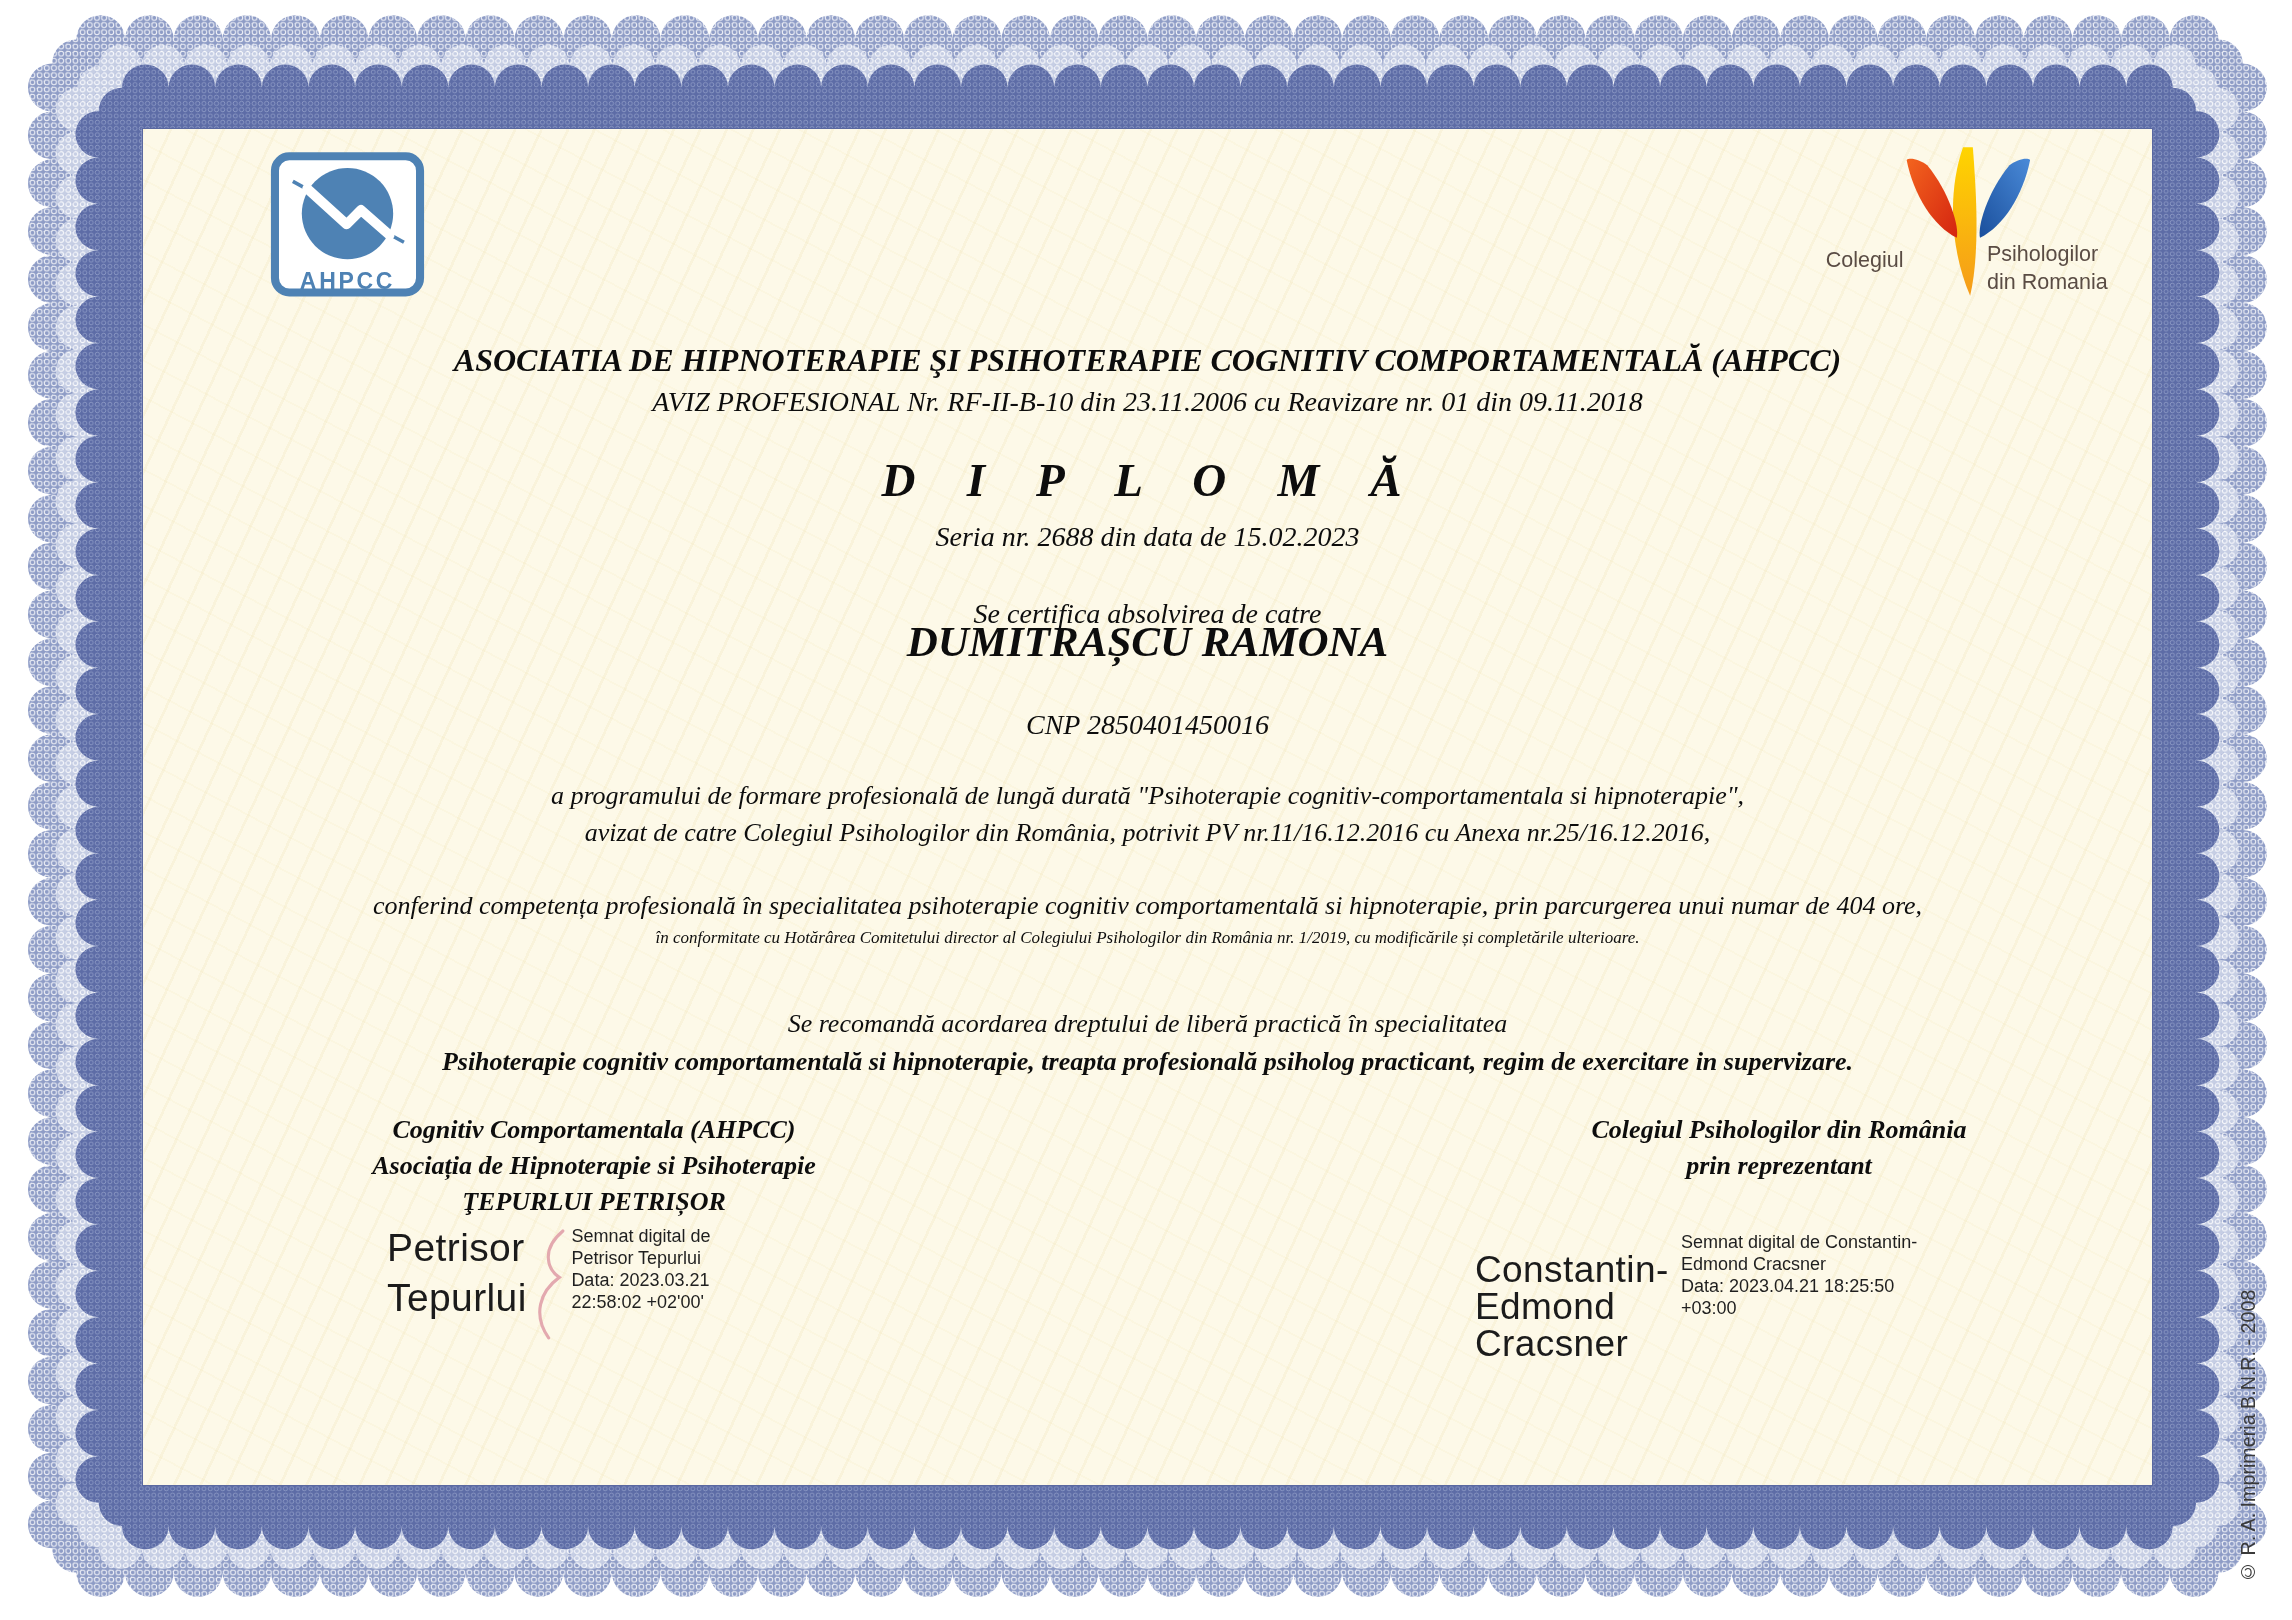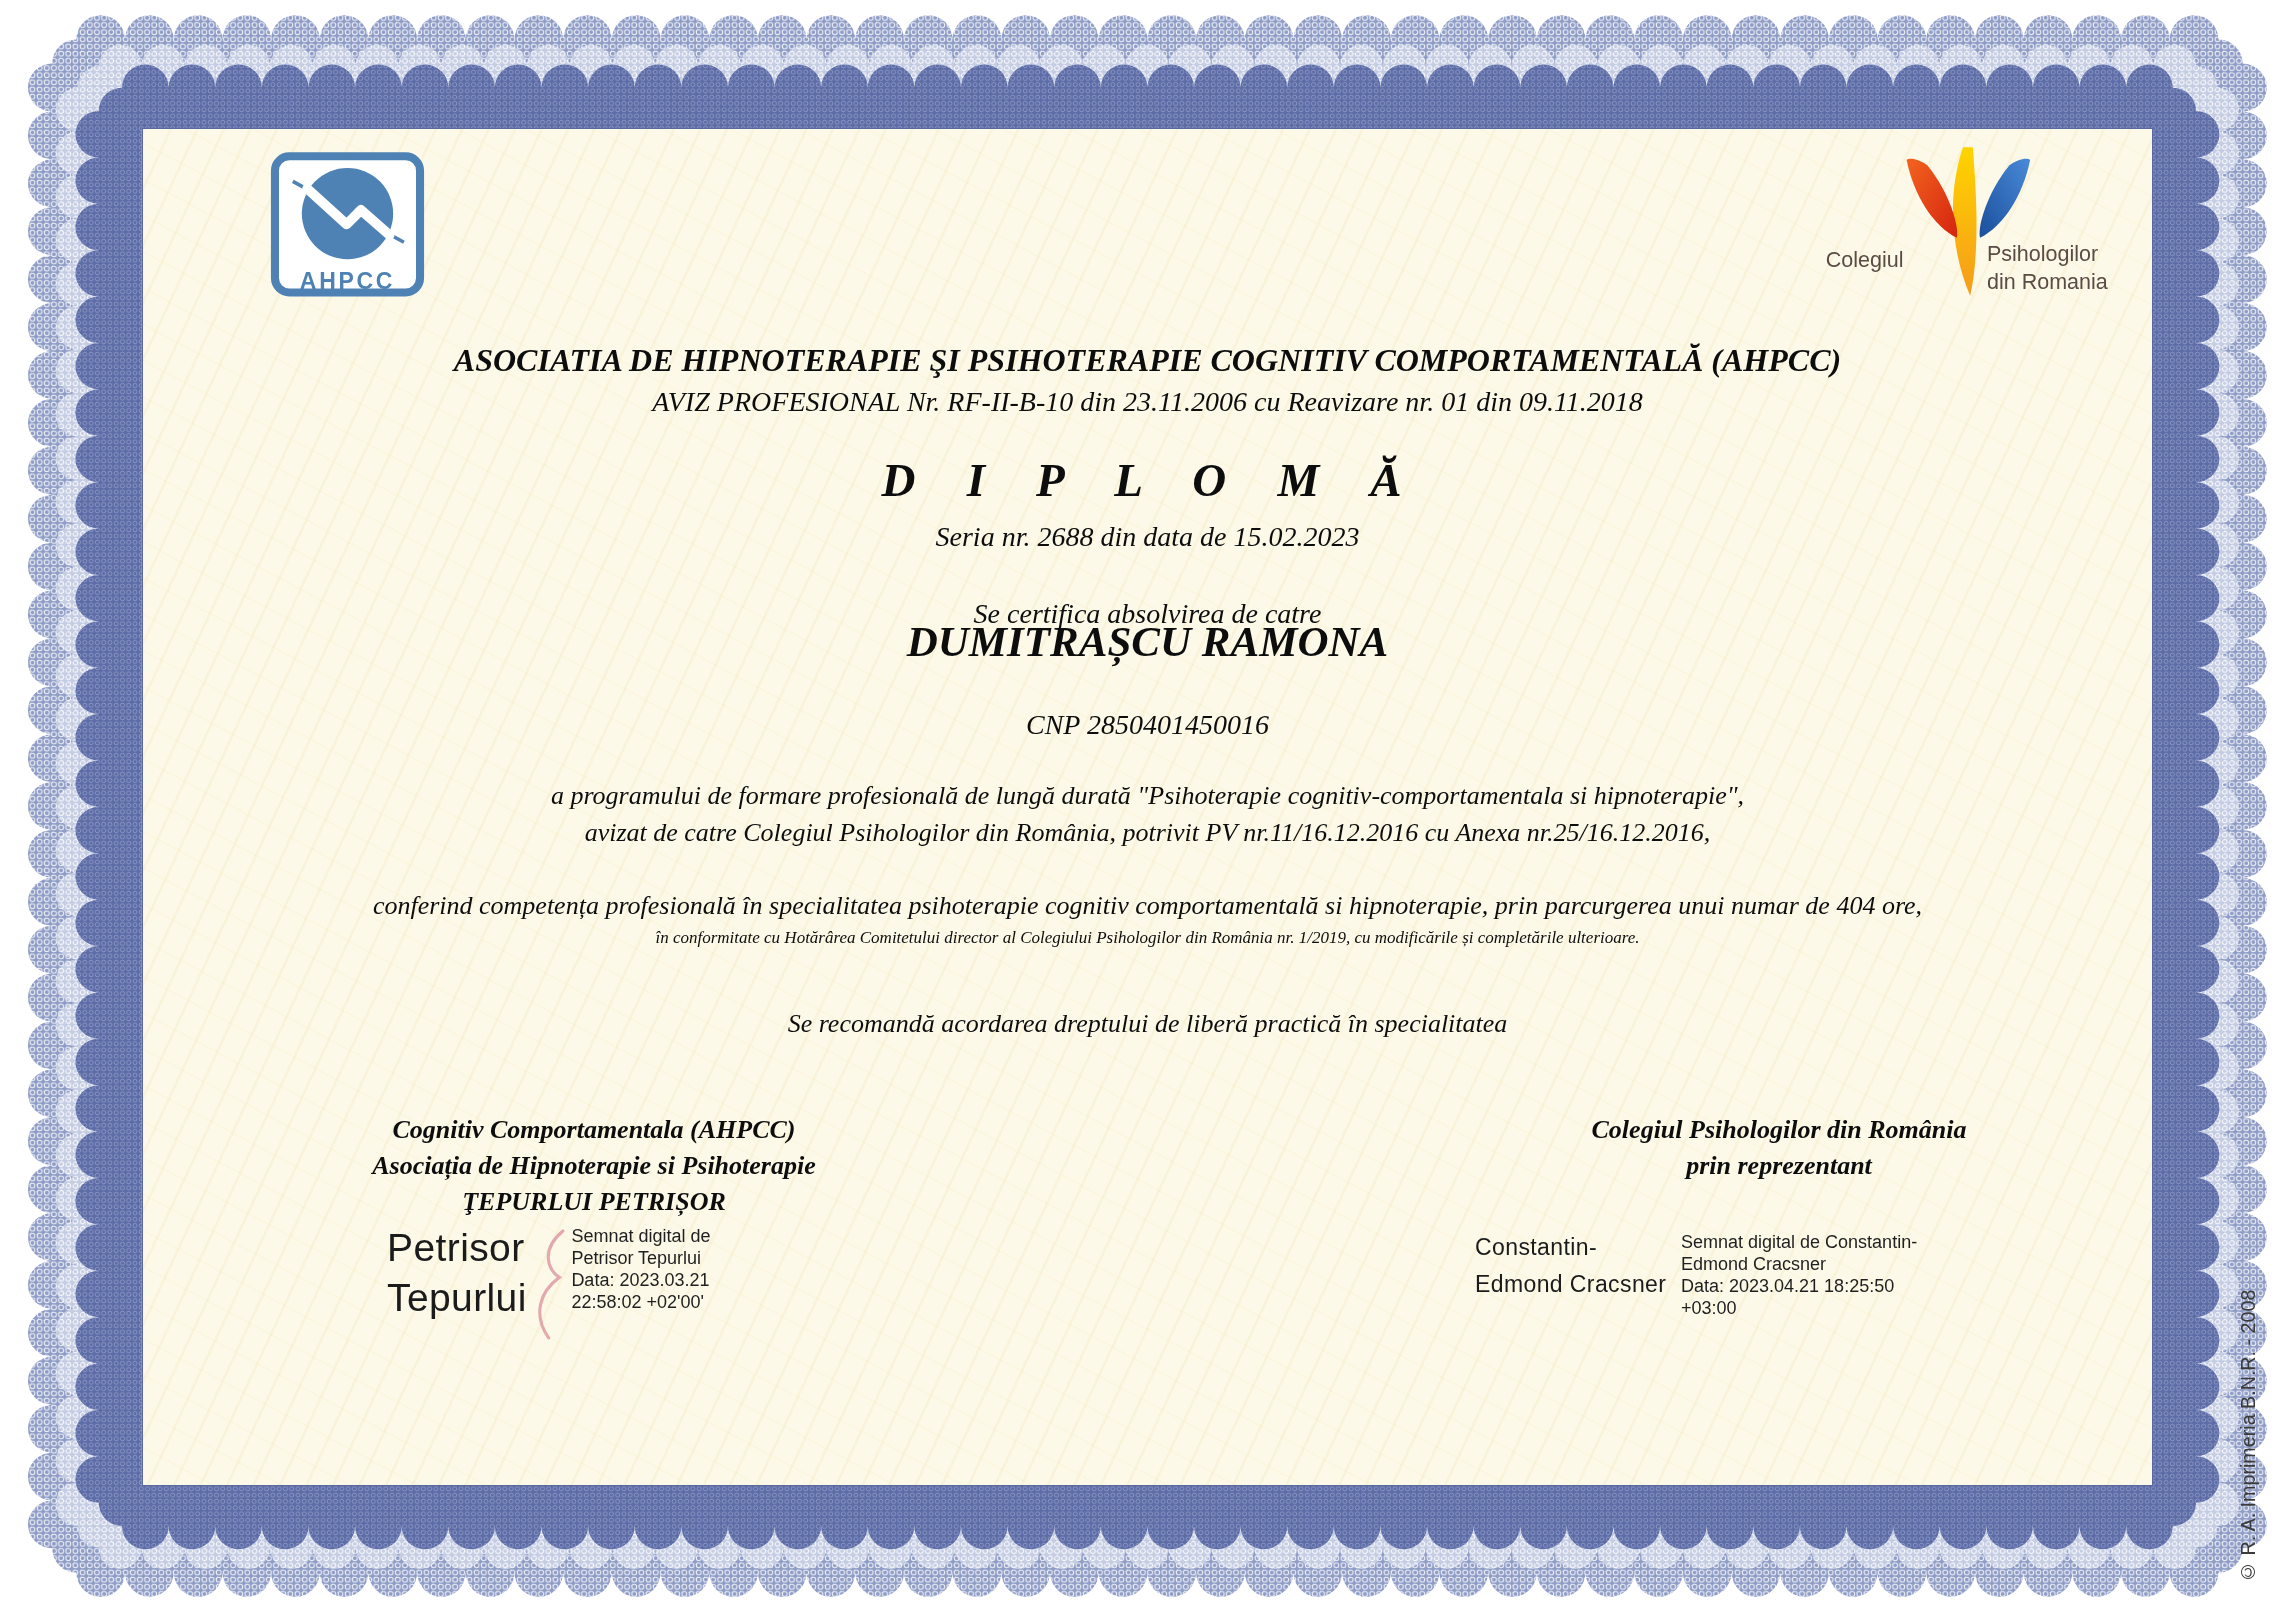--- a/index.html
+++ b/index.html
@@ -20,21 +20,21 @@
               font-family:"Liberation Sans",sans-serif;font-weight:bold;font-style:normal;
               font-size:23px;letter-spacing:2.7px;color:#4e82b4;}
   
   #cpr{position:absolute;left:1681px;top:12.5px;width:278px;height:161px;
        font-family:"Liberation Sans",sans-serif;font-style:normal;color:#5a4c44;}
   #cpr .t{position:absolute;font-size:21.5px;white-space:nowrap;}
   
   .sigrow{position:absolute;display:flex;align-items:flex-start;font-style:normal;
           font-family:"Liberation Sans",sans-serif;color:#1b1b1b;}
   .signame{font-size:39px;line-height:50px;letter-spacing:0.4px;}
-  .signame.sm{font-size:23px;line-height:37px;}
+  .signame.sm{font-size:37px;line-height:37px;margin-top:22px;}
   .sigdetails{font-size:18px;line-height:22px;color:#1f1f1f;padding-top:1.8px;white-space:nowrap;}
   #copyright{position:absolute;left:2237px;top:1261px;height:322px;
              writing-mode:vertical-rl;transform:rotate(180deg);
              font-family:"Liberation Sans",sans-serif;font-size:19.7px;color:#3a3a3a;white-space:nowrap;}
 </style>
 </head>
 <body>
 
 <div id="page">
 
@@ -106,20 +106,21 @@
     <div class="ln" style="top:469px;font-size:28px;">Se certifica absolvirea de catre</div>
     <div class="ln b" style="top:488px;font-size:43px;">DUMITRAȘCU RAMONA</div>
     <div class="ln" style="top:580px;font-size:28px;">CNP 2850401450016</div>
 
     <div class="ln" style="top:652px;font-size:26px;">a programului de formare profesională de lungă durată "Psihoterapie cognitiv-comportamentala si hipnoterapie",</div>
     <div class="ln" style="top:689px;font-size:26px;">avizat de catre Colegiul Psihologilor din România, potrivit PV nr.11/16.12.2016 cu Anexa nr.25/16.12.2016,</div>
     <div class="ln" style="top:762px;font-size:26px;">conferind competența profesională în specialitatea psihoterapie cognitiv comportamentală si hipnoterapie, prin parcurgerea unui numar de 404 ore,</div>
     <div class="ln" style="top:799px;font-size:17px;">în conformitate cu Hotărârea Comitetului director al Colegiului Psihologilor din România nr. 1/2019, cu modificările și completările ulterioare.</div>
 
     <div class="ln" style="top:880px;font-size:26px;">Se recomandă acordarea dreptului de liberă practică în specialitatea</div>
+    <div class="ln b" style="top:918px;font-size:26px;">Psihoterapie cognitiv comportamentală si hipnoterapie, treapta profesională psiholog practicant, regim de exercitare in supervizare.</div>
 
     <div style="position:absolute;left:93px;top:983px;width:716px;">
       <div class="ln b" style="position:static;font-size:26px;line-height:36px;">Cognitiv Comportamentala (AHPCC)</div>
       <div class="ln b" style="position:static;font-size:26px;line-height:36px;">Asociația de Hipnoterapie si Psihoterapie</div>
       <div class="ln b" style="position:static;font-size:26px;line-height:36px;">ŢEPURLUI PETRIȘOR</div>
     </div>
 
     <div style="position:absolute;left:1278px;top:983px;width:716px;">
       <div class="ln b" style="position:static;font-size:26px;line-height:36px;">Colegiul Psihologilor din România</div>
       <div class="ln b" style="position:static;font-size:26px;line-height:36px;">prin reprezentant</div>

